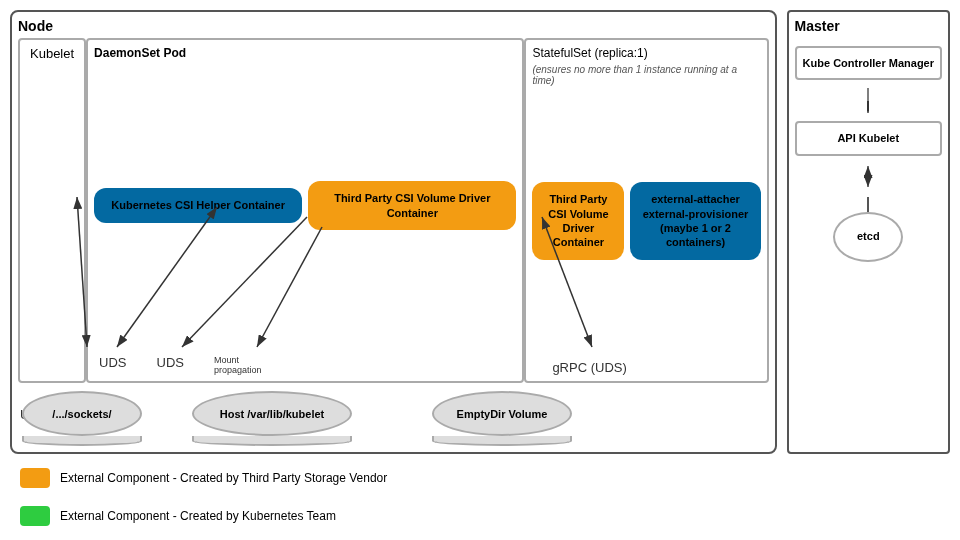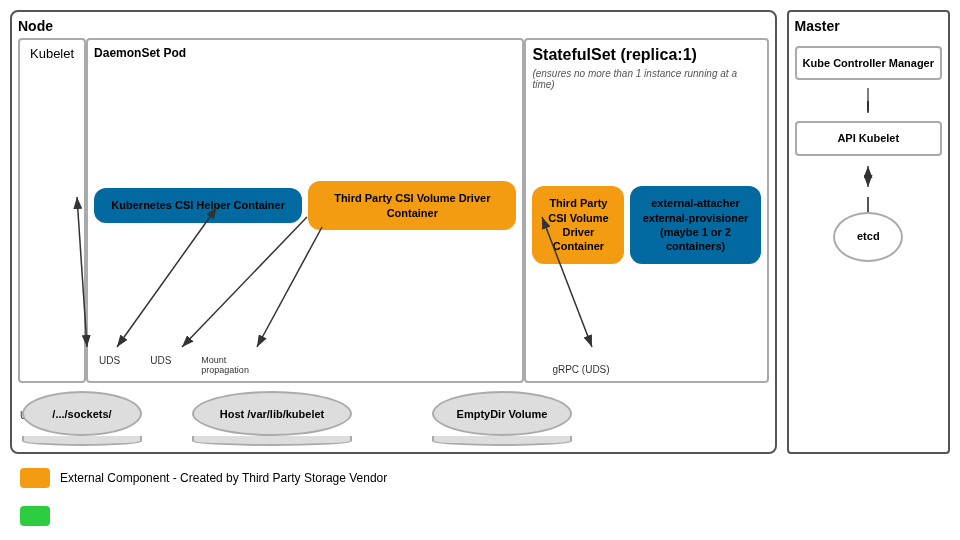--- a/index.html
+++ b/index.html
@@ -108,22 +108,22 @@
     .statefulset-box {
       border: 2px solid #aaa;
       border-radius: 4px;
       padding: 6px;
       display: flex;
       flex-direction: column;
       gap: 4px;
       flex: 1;
     }
     .statefulset-title {
-      font-size: 16px;
-      font-weight: bold;
+      font-size: 12px;
+      font-weight: normal;
     }
     .statefulset-subtitle {
       font-size: 10px;
       font-style: italic;
       color: #555;
     }
     .statefulset-inner {
       display: flex;
       flex-direction: row;
       gap: 6px;
@@ -166,21 +166,21 @@
       width: 30px;
       height: 20px;
       border-radius: 4px;
       flex-shrink: 0;
     }
     .legend-text {
       font-size: 12px;
     }
     
     .label-text {
-      font-size: 10px;
+      font-size: 13px;
       color: #333;
     }
     
     .arrows-overlay {
       position: absolute;
       top: 0; left: 0;
       width: 100%;
       height: 100%;
       pointer-events: none;
     }
@@ -339,15 +339,16 @@
     </div>
   </div>
 
   <div class="legend-area">
     <div class="legend-item">
       <div class="legend-color-box" style="background:#f39c12;"></div>
       <span class="legend-text">External Component - Created by Third Party Storage Vendor</span>
     </div>
     <div class="legend-item">
       <div class="legend-color-box" style="background:#2ecc40;"></div>
+      <span class="legend-text">External Component - Created by Kubernetes Team</span>
     </div>
   </div>
 </div>
 
 </body></html>

